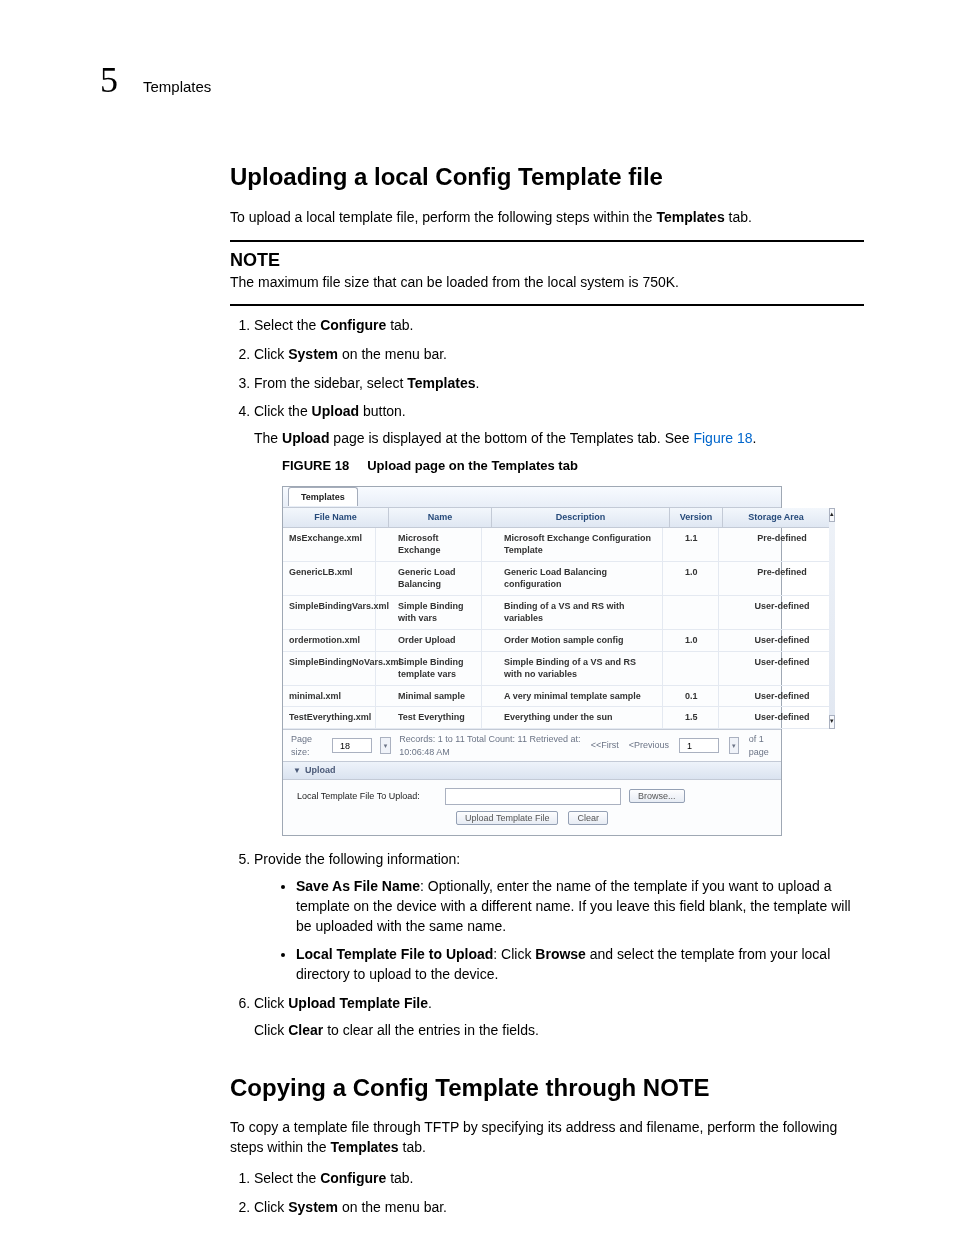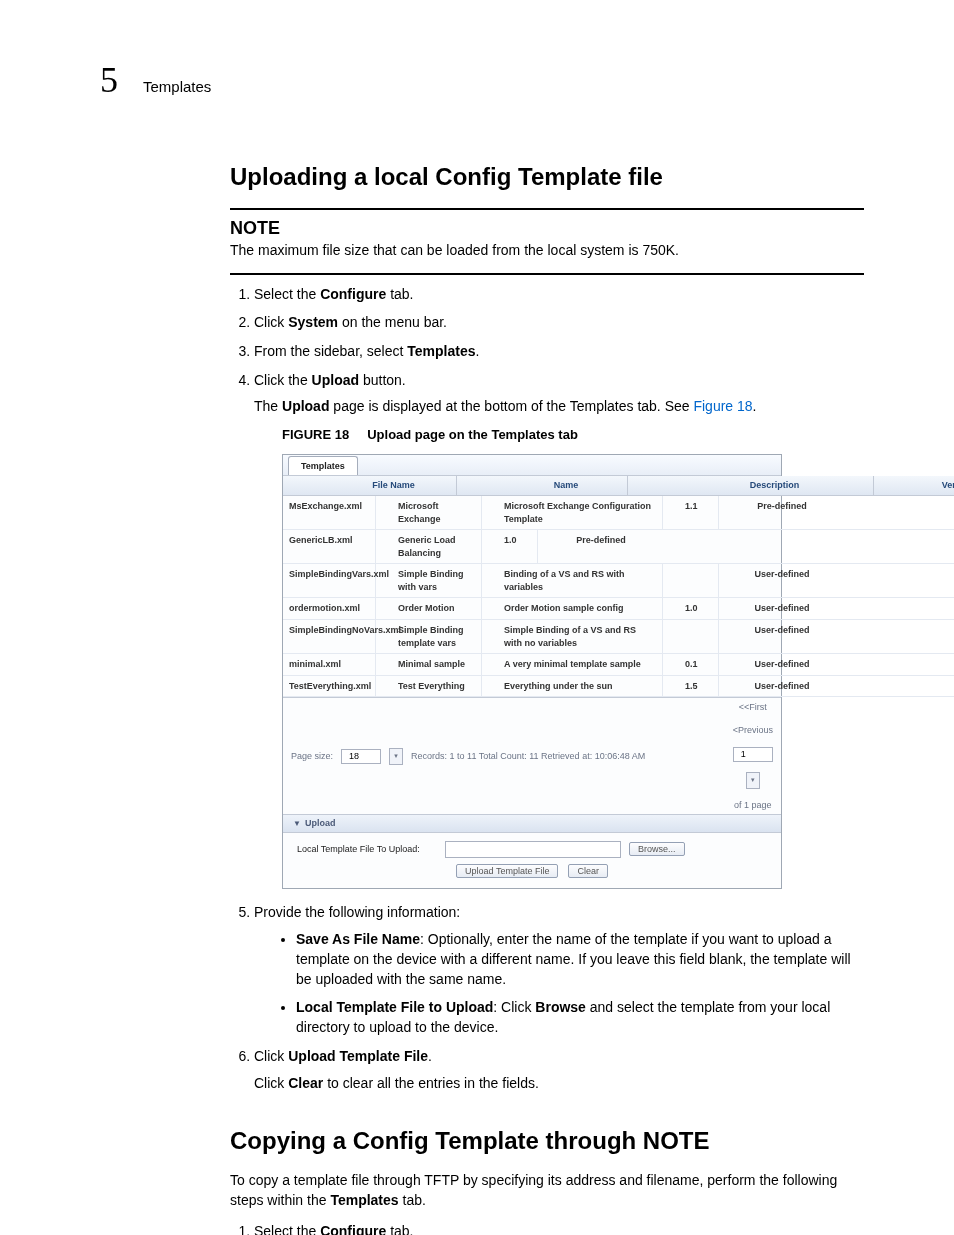--- a/index.html
+++ b/index.html
@@ -78,26 +78,25 @@
     font-weight: 700;
     font-size: 9px;
   }
   .grid-head {
     display: flex;
     font-weight: 700;
     background: linear-gradient(#f3f7fc, #dfe7f2);
     border-bottom: 1px solid #c3cad6;
   }
   .gh-cell {
-    padding: 3px 16px;
+    padding: 3px 6px;
     text-align: center;
     border-right: 1px solid #c3cad6;
     font-size: 9px;
     color: #264a7a;
-    margin-left: 48px;
   }
   .grid-body { }
   .grid-row {
     display: flex;
     border-bottom: 1px solid #e4e9f1;
     font-weight: 700;
     font-size: 9px;
     color: #333;
     gap: 16px;
   }
@@ -114,21 +113,21 @@
     display: flex;
     align-items: center;
     gap: 8px;
     padding: 3px 8px;
     border-top: 1px solid #c3cad6;
     font-size: 9px;
     color: #6b7486;
   }
   .pg-input { width: 24px; height: 13px; border: 1px solid #aab1c0; font-size: 9px; padding: 0 7px; }
   .pg-drop { width: 12px; height: 15px; border: 1px solid #aab1c0; background: #f0f3f9; font-size: 7px; display: inline-flex; align-items: center; justify-content: center; }
-  .pager-right { margin-left: auto; display: flex; align-items: center; gap: 10px; flex-direction: column; }
+  .pager-right { margin-left: auto; display: flex; align-items: center; gap: 10px; }
   .upload-sec-head {
     background: linear-gradient(#eef3fa,#dae3f0);
     border-top: 1px solid #c3cad6;
     border-bottom: 1px solid #c3cad6;
     padding: 2px 10px;
     font-weight: 700;
     font-size: 9px;
     color: #4b5a78;
   }
   .upload-sec-head .tri { font-size: 8px; margin-right: 4px; }
@@ -158,20 +157,23 @@
 <div class="page">
   <div class="hdr">
     <div class="chapnum">5</div>
     <div class="hdrtitle">Templates</div>
   </div>
 
   <div class="content">
 
     <h2 class="sect">Uploading a local Config Template file</h2>
 
+    <p class="para">
+      <span>To upload a local template file, perform the following steps within the </span><span class="bold">Templates</span><span> tab.</span>
+    </p>
 
     <hr class="noteline">
     <div class="note-head">NOTE</div>
     <div class="para">The maximum file size that can be loaded from the local system is 750K.</div>
     <hr class="noteline">
 
     <ol class="steps">
       <li>
         <span>Select the </span><span class="bold">Configure</span><span> tab.</span>
       </li>
@@ -209,33 +211,34 @@
                   <div class="grid-row">
                     <div class="gc c-file">MsExchange.xml</div>
                     <div class="gc c-name">Microsoft Exchange</div>
                     <div class="gc c-desc">Microsoft Exchange Configuration Template</div>
                     <div class="gc c-ver">1.1</div>
                     <div class="gc c-stor">Pre-defined</div>
                   </div>
                   <div class="grid-row">
                     <div class="gc c-file">GenericLB.xml</div>
                     <div class="gc c-name">Generic Load Balancing</div>
+                    <div class="gc c-desc">Generic Load Balancing configuration</div>
                     <div class="gc c-ver">1.0</div>
                     <div class="gc c-stor">Pre-defined</div>
                   </div>
                   <div class="grid-row">
                     <div class="gc c-file">SimpleBindingVars.xml</div>
                     <div class="gc c-name">Simple Binding with vars</div>
                     <div class="gc c-desc">Binding of a VS and RS with variables</div>
                     <div class="gc c-ver"></div>
                     <div class="gc c-stor">User-defined</div>
                   </div>
                   <div class="grid-row">
                     <div class="gc c-file">ordermotion.xml</div>
-                    <div class="gc c-name">Order Motion</div>
+                    <div class="gc c-name">Order Upload</div>
                     <div class="gc c-desc">Order Motion sample config</div>
                     <div class="gc c-ver">1.0</div>
                     <div class="gc c-stor">User-defined</div>
                   </div>
                   <div class="grid-row">
                     <div class="gc c-file">SimpleBindingNoVars.xml</div>
                     <div class="gc c-name">Simple Binding template vars</div>
                     <div class="gc c-desc">Simple Binding of a VS and RS with no variables</div>
                     <div class="gc c-ver"></div>
                     <div class="gc c-stor">User-defined</div>

